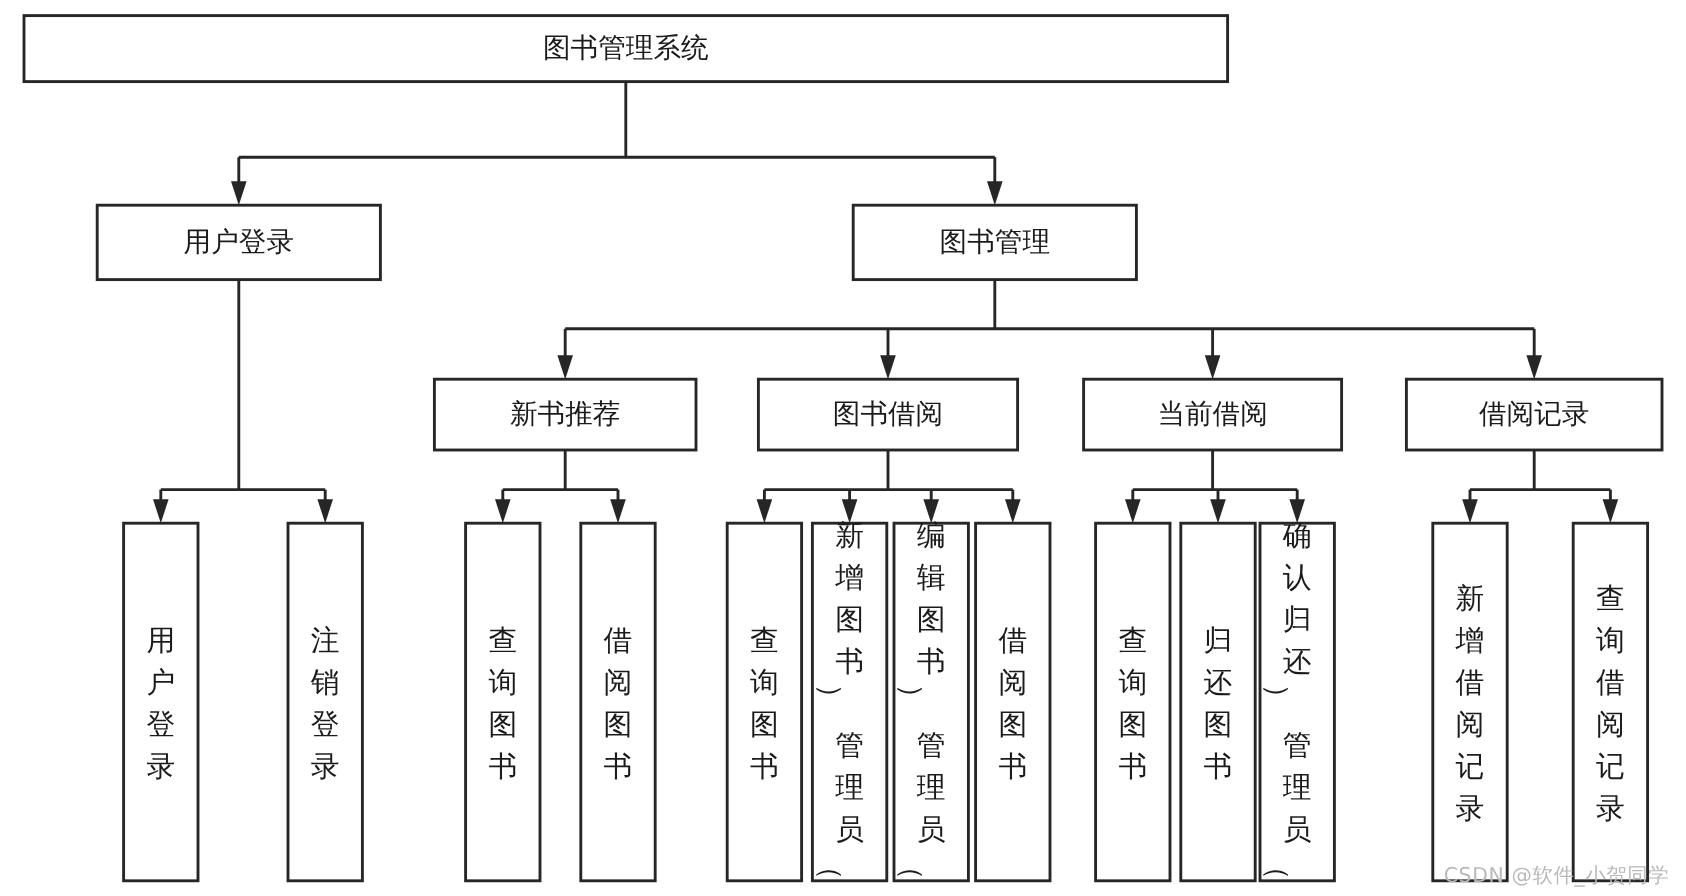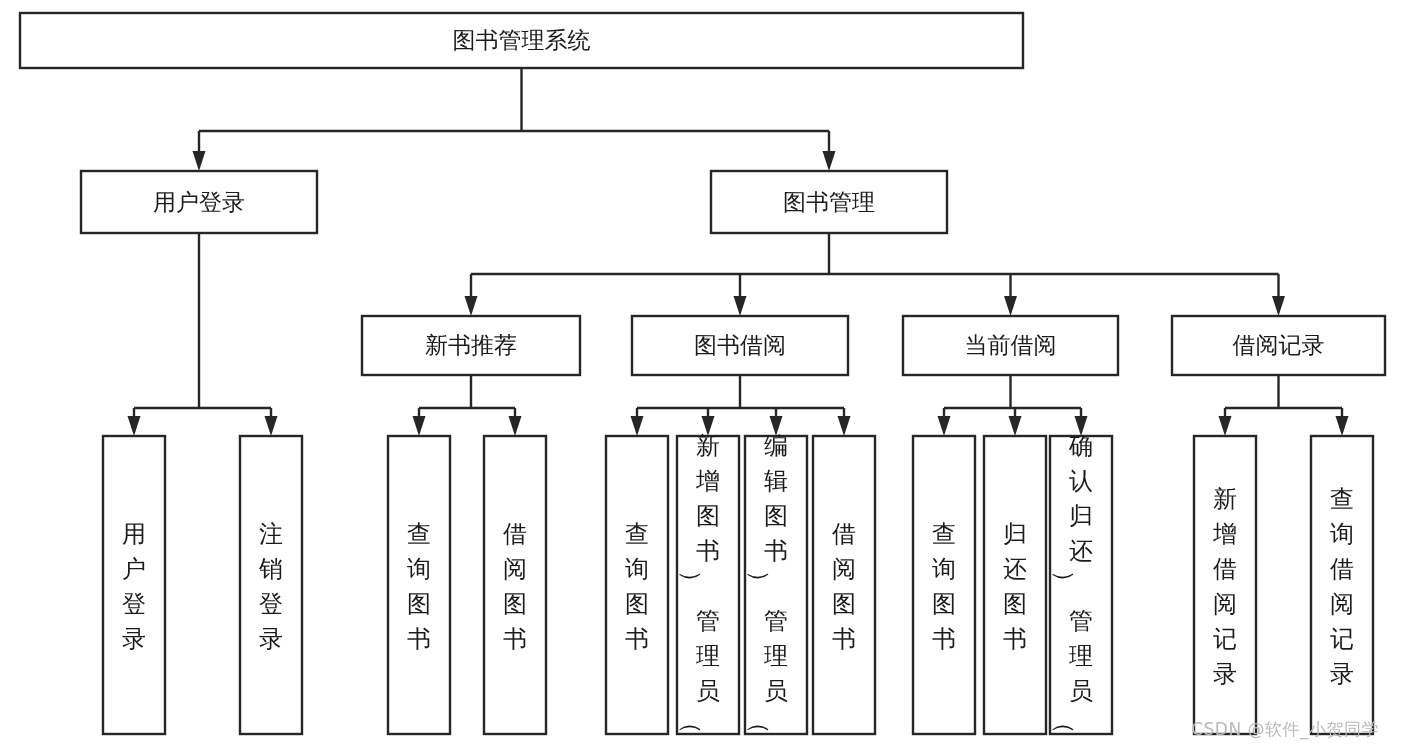--- a/index.html
+++ b/index.html
@@ -47,21 +47,21 @@
     stroke-width: 2.4;
     fill: none;
     stroke-linecap: butt;
   }
   .arrow-head {
     fill: #262626;
     stroke: none;
   }
   .watermark {
     position: absolute;
-    right: 26px;
+    right: 14px;
     bottom: 6px;
     font-family: "DejaVu Sans", "Liberation Sans", sans-serif;
     font-size: 17px;
     color: #b9b9b9;
     white-space: nowrap;
     user-select: none;
     letter-spacing: 0.5px;
   }
 </style>
 </head>

